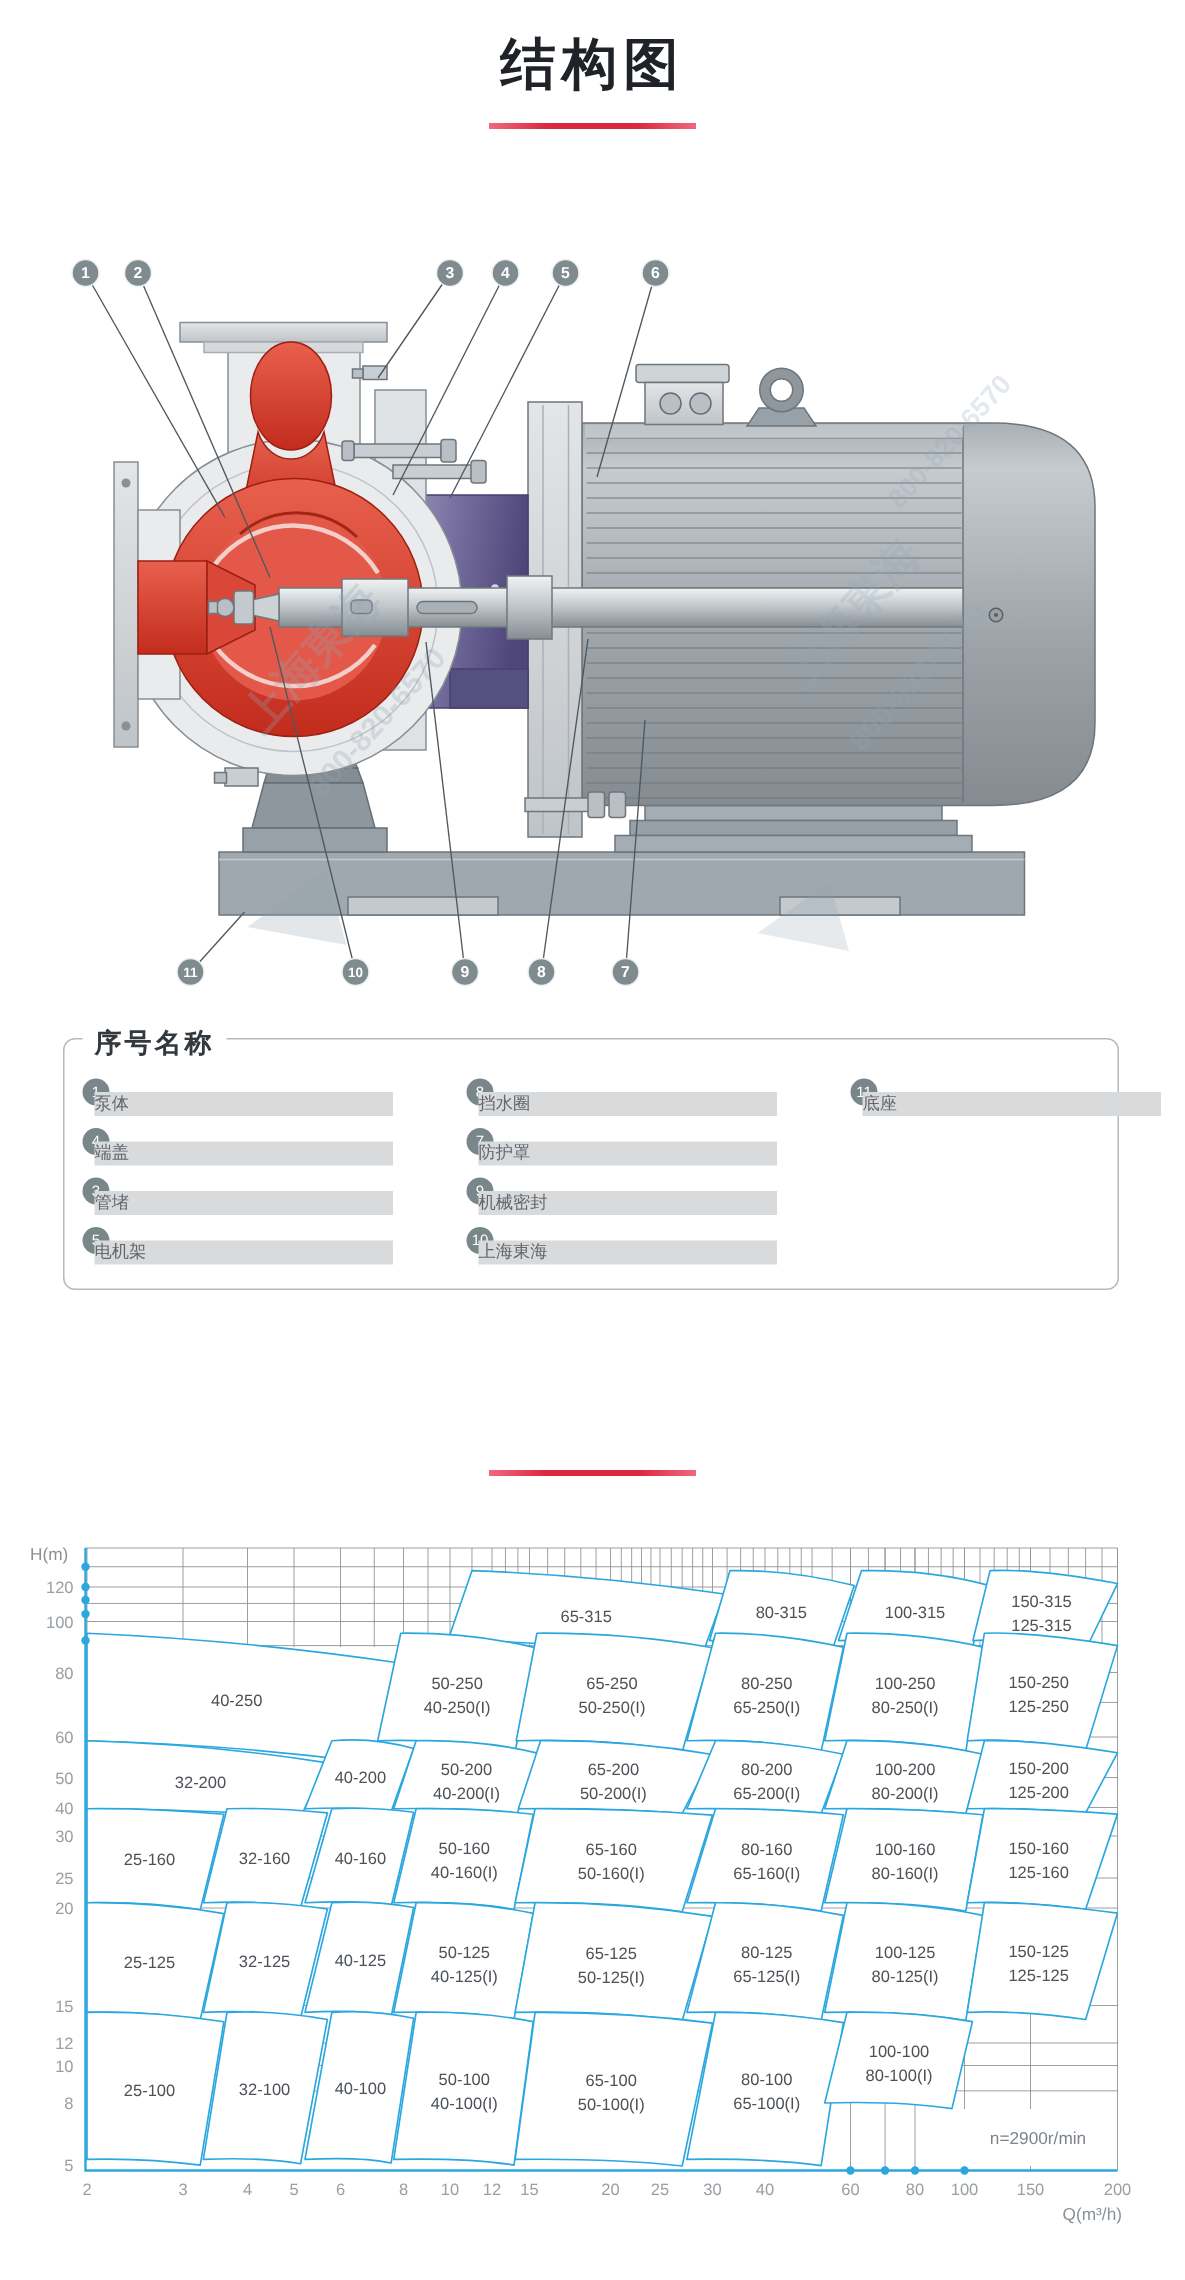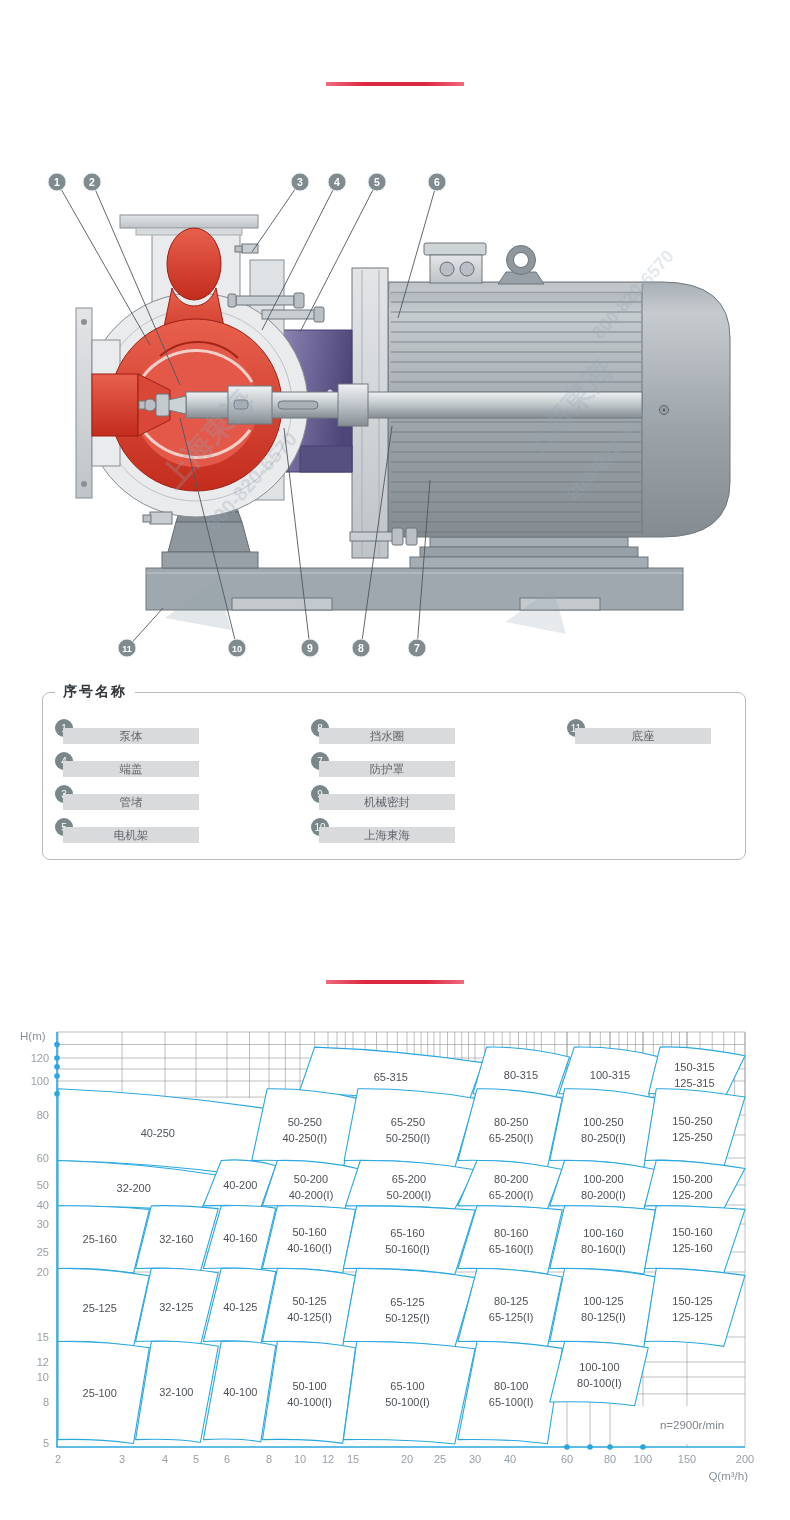--- a/index.html
+++ b/index.html
@@ -7,36 +7,37 @@
   .page{position:relative;width:790px;height:1520px;background:#fff;overflow:hidden;}
   .big-title{position:absolute;width:100%;text-align:center;font-size:37px;font-weight:700;
     color:#1f2328;letter-spacing:4px;margin:0;}
   .title-rule{position:absolute;left:50%;transform:translateX(-50%);width:138px;height:4px;
     background:linear-gradient(90deg,#f0697e,#dc2740 28%,#dc2740 72%,#f0697e);}
   #diagram-svg{position:absolute;left:0;top:160px;}
   #chart-svg{position:absolute;left:0;top:1010px;}
   .legend-panel{position:absolute;left:42px;top:692px;width:704px;height:168px;
     border:1px solid #b5bac0;border-radius:8px;box-sizing:border-box;}
   .legend-title{position:absolute;top:-10px;left:12px;background:#fff;padding:0 8px;
-    font-size:14px;font-weight:700;color:#33383d;letter-spacing:2px;}
+    font-size:18px;font-weight:700;color:#33383d;letter-spacing:2px;}
   .legend-grid{position:absolute;left:12px;right:10px;top:24px;bottom:6px;display:grid;
     grid-template-columns:repeat(3,1fr);grid-template-rows:repeat(4,33px);grid-auto-flow:column;
     column-gap:88px;}
   .lg-item{position:relative;height:33px;}
   .lg-badge{position:absolute;left:0;top:2px;width:18px;height:18px;border-radius:50%;
     background:#79868a;color:#fff;font-size:10px;display:flex;align-items:center;justify-content:center;}
-  .lg-bar{position:absolute;left:8px;top:11px;width:136px;height:16px;background:#d8dadb;
-    color:#62676c;font-size:11.5px;text-align:center;line-height:16px;white-space:nowrap;}
+  .lg-bar{position:absolute;left:8px;top:11px;width:199px;height:16px;background:#d8dadb;
+    color:#62676c;font-size:11.5px;line-height:16px;white-space:nowrap;}
   svg text{font-family:"Liberation Sans",sans-serif;}
 </style>
 </head>
 <body>
 
 <div class="page">
 
+  <h1 class="big-title" style="top:18px;">结构图</h1>
   <div class="title-rule" style="top:82px;"></div>
 
   <svg id="diagram-svg" width="790" height="520" viewBox="0 0 790 520">
     <defs>
       <linearGradient id="gShaft" x1="0" y1="0" x2="0" y2="1">
         <stop offset="0" stop-color="#f0f2f3"></stop>
           <stop offset=".45" stop-color="#c3c9cd"></stop>
           <stop offset="1" stop-color="#868d93"></stop>
       </linearGradient>
       <linearGradient id="gMotor" x1="0" y1="0" x2="0" y2="1">

